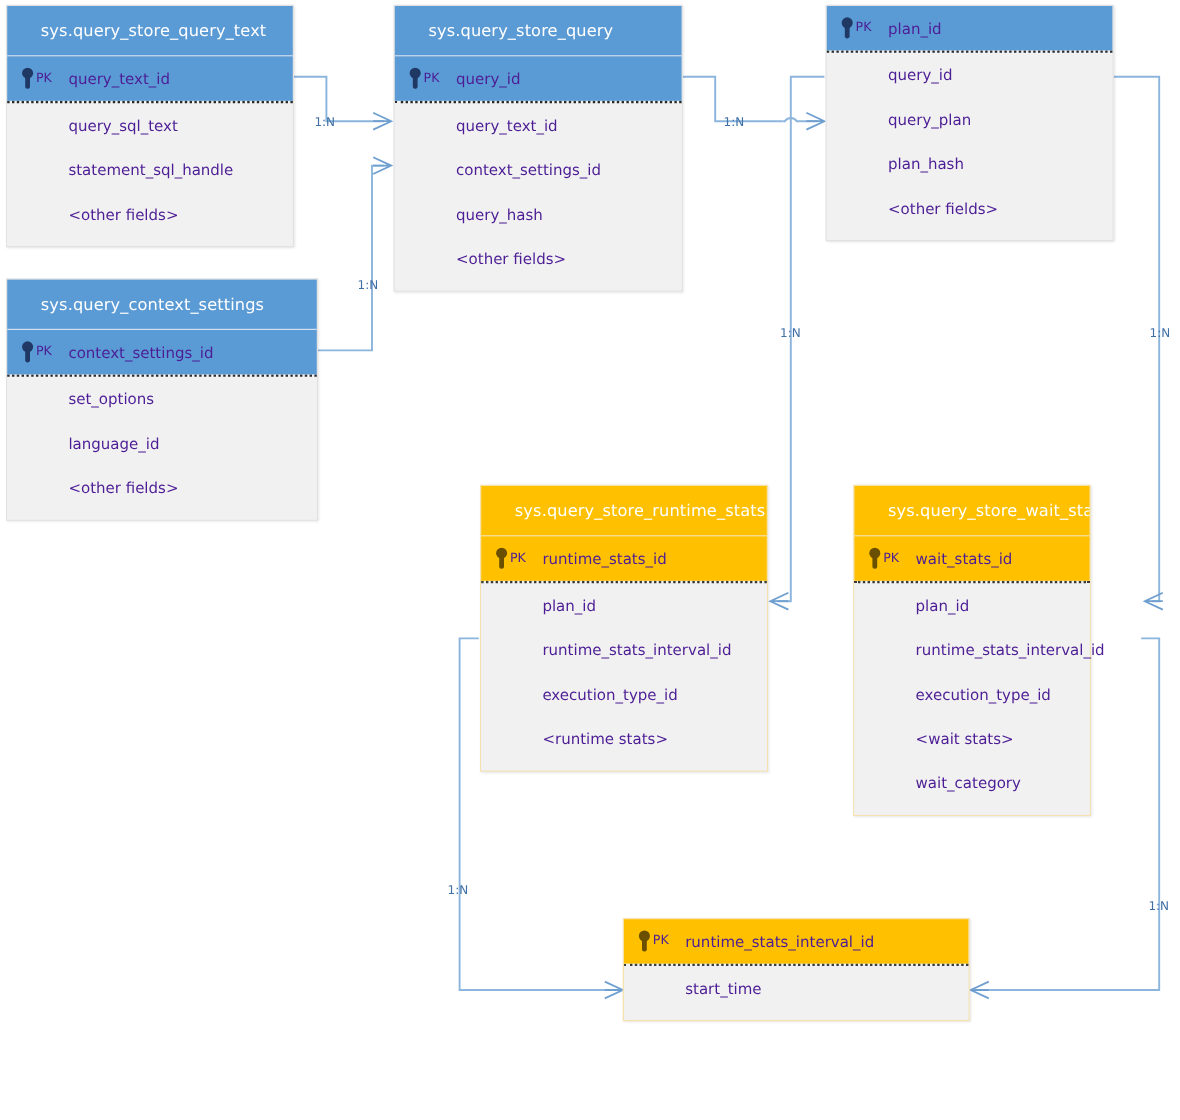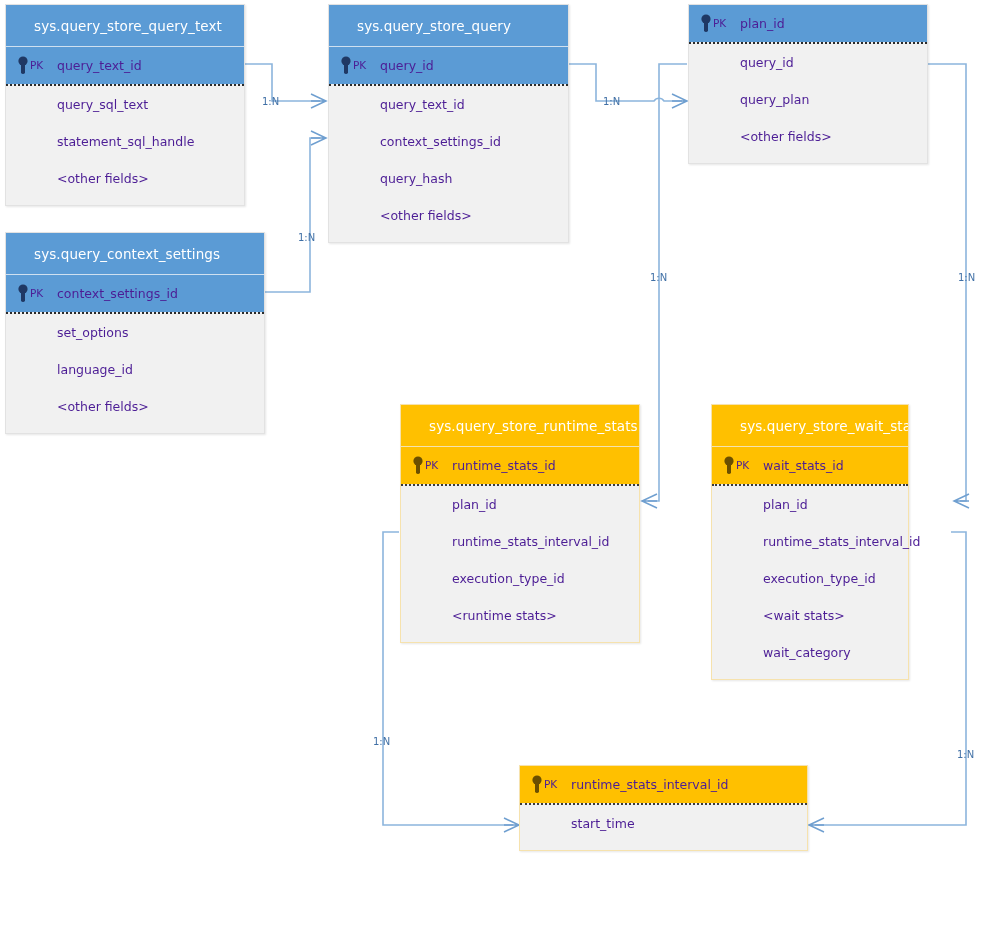--- a/index.html
+++ b/index.html
@@ -207,20 +207,21 @@
           <circle cx="7" cy="5" r="4.6" fill="#1f3864"></circle>
           <rect x="5" y="7" width="4" height="11" rx="1.8" fill="#1f3864"></rect>
         </svg>
       </span>
       <span class="pk-tag">PK</span>
       <span class="pk-name">plan_id</span>
     </div>
     <div class="ent-fields">
       <div class="fld">query_id</div>
       <div class="fld">query_plan</div>
+      <div class="fld">plan_hash</div>
       <div class="fld">&lt;other fields&gt;</div>
     </div>
   </div>
 
   <div class="entity t-blue" style="left:5px; top:232px; width:260px;">
     <div class="ent-title">sys.query_context_settings</div>
     <div class="ent-pk">
       <span class="pk-key">
         <svg width="34" height="20" viewBox="0 0 34 20">
           <circle cx="7" cy="5" r="4.6" fill="#1f3864"></circle>

